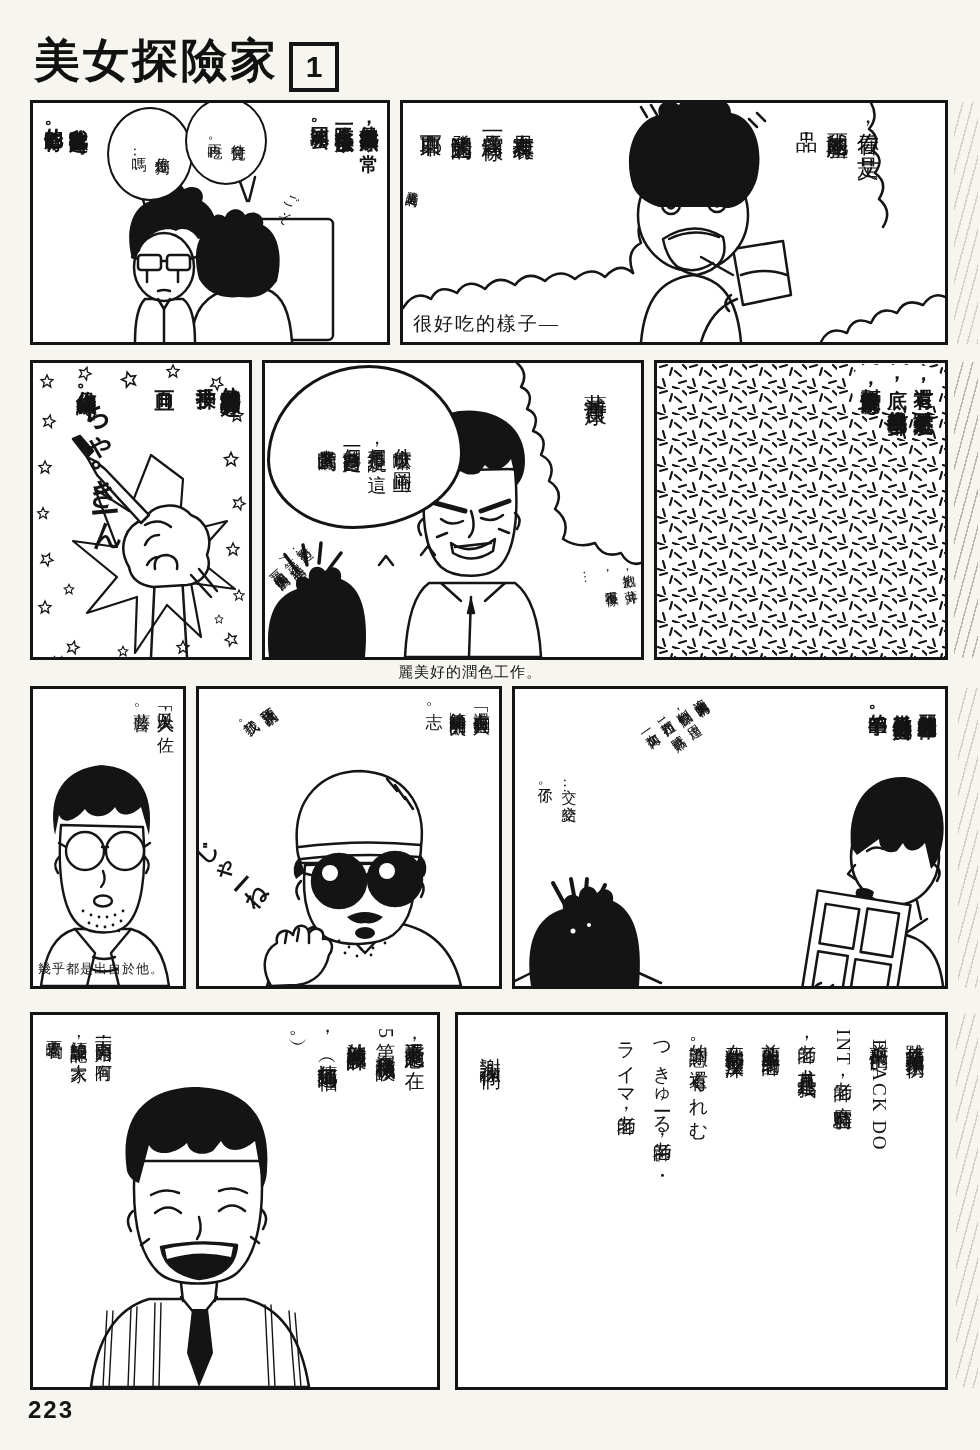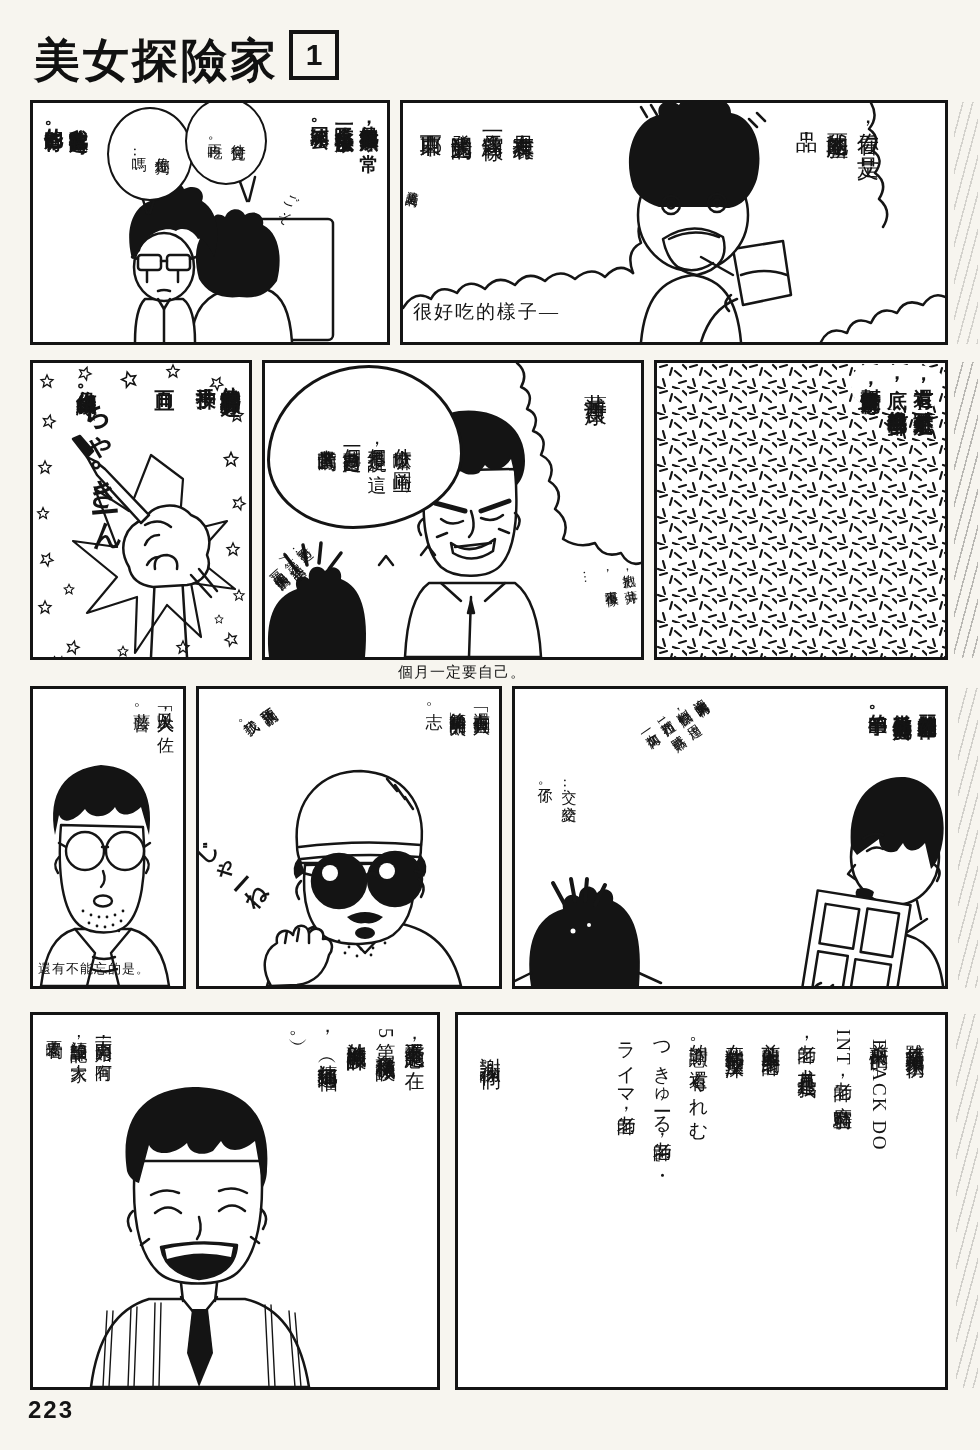--- a/index.html
+++ b/index.html
@@ -9,21 +9,21 @@
     font-family:"Liberation Serif", serif;
   }
   .goth{font-family:"Liberation Sans", sans-serif;font-weight:700}
   .panel{position:absolute;background:#fff;border:3px solid #141414;box-sizing:border-box;overflow:hidden}
   .art{position:absolute;left:0;top:0;width:100%;height:100%;z-index:1}
   .v{writing-mode:vertical-rl;white-space:pre-line;position:absolute;z-index:3;line-height:1.35;letter-spacing:1px}
   .h{position:absolute;z-index:3;white-space:nowrap}
   .bubble{position:absolute;background:#fff;border:2.5px solid #141414;z-index:2;
           display:flex;align-items:center;justify-content:center}
   .bubble .v{position:static}
-  .title-wrap{position:absolute;left:34px;top:30px;display:flex;align-items:flex-start;gap:10px;z-index:5}
+  .title-wrap{position:absolute;left:34px;top:30px;display:flex;align-items:flex-end;gap:10px;z-index:5}
   .title{font-size:46px;font-weight:900;letter-spacing:3px;color:#111}
   .vol{width:42px;height:42px;border:4px solid #141414;display:flex;align-items:center;justify-content:center;
        font-size:30px;font-weight:900;font-family:"Liberation Sans",sans-serif}
   .pageno{position:absolute;left:28px;top:1396px;font-size:24px;font-weight:800;
           font-family:"Liberation Sans",sans-serif;letter-spacing:2px;z-index:5}
   .caption-outside{position:absolute;z-index:5;font-size:15px;letter-spacing:1px}
   .bleed{position:absolute;z-index:0;
          background:repeating-linear-gradient(105deg,transparent 0 8px,rgba(20,20,20,.55) 8px 9.5px)}
   .textbox-white{position:absolute;z-index:2;background:#fff;
                  border-radius:26px 60px 34px 70px / 40px 30px 62px 36px;padding:8px 6px}
@@ -106,21 +106,21 @@
     </g>
   </svg>
   <div class="v" style="right:62px;top:12px;font-size:22px;line-height:1.4">你看，是艾
 爾地的新產
 品！</div>
   <div class="v" style="left:12px;top:14px;font-size:22px;line-height:1.4">在果凍裏有
 像雪莉一樣
 發光透明的
 東西耶！</div>
   <div class="v" style="left:2px;top:78px;font-size:13px;transform:rotate(12deg)">這是真的！</div>
-  <div class="h" style="left:10px;top:196px;font-size:19px;letter-spacing:2px">很好吃的樣子—</div>
+  <div class="h" style="left:10px;top:208px;font-size:19px;letter-spacing:2px">很好吃的樣子—</div>
 </div>
 
 <div class="panel" style="left:30px;top:360px;width:222px;height:300px">
   <svg class="art" viewBox="0 0 216 294">
     <defs>
       <g id="st">
           <path d="M0,-6 L1.8,-1.8 L6,-1.2 L2.8,1.6 L3.8,6 L0,3.4 L-3.8,6 L-2.8,1.6 L-6,-1.2 L-1.8,-1.8 Z" fill="#fff" stroke="#141414" stroke-width="1.3"></path>
         </g>
     </defs>
     <g>
@@ -197,21 +197,21 @@
   </div>
   <div class="v" style="right:30px;top:12px;font-size:23px;letter-spacing:3px">薄井哲康！</div>
   <div class="v" style="left:-4px;top:188px;font-size:13px;line-height:1.35;transform:rotate(-42deg)">對不起…
 第7話幾乎全
 是由他一個人畫的。</div>
   <div class="v" style="right:4px;top:204px;font-size:13px;line-height:1.5;transform:rotate(-8deg)">抱歉，薄井
 ，畫得不像
 …</div>
 </div>
 
-<div class="caption-outside" style="left:398px;top:663px">個月一定要自己。</div>
+<div class="caption-outside" style="left:398px;top:663px">麗美好的潤色工作。</div>
 
 <div class="panel" style="left:654px;top:360px;width:294px;height:300px">
   <svg class="art" viewBox="0 0 288 294">
     <defs>
       <pattern id="spk" width="30" height="26" patternUnits="userSpaceOnUse">
         <g stroke="#141414" stroke-width="2.2" stroke-linecap="round">
           <line x1="3" y1="4" x2="10" y2="2"></line>
             <line x1="18" y1="8" x2="24" y2="13"></line>
           <line x1="6" y1="16" x2="8" y2="23"></line>
             <line x1="22" y1="20" x2="29" y2="18"></line>
@@ -258,21 +258,21 @@
           <circle cx="64" cy="237" r="1.4"></circle>
           <circle cx="72" cy="238" r="1.4"></circle>
         <circle cx="80" cy="236" r="1.4"></circle>
           <circle cx="88" cy="232" r="1.4"></circle>
       </g>
       <path d="M26,168 q-7,7 -1,16 M112,168 q7,7 1,16"></path>
     </g>
   </svg>
   <div class="v" style="right:6px;top:10px;font-size:17px;line-height:1.4">以及「大人」，佐
 藤普。</div>
-  <div class="h" style="left:5px;bottom:8px;font-size:13px;letter-spacing:1px">還有不能忘的是。</div>
+  <div class="h" style="left:5px;bottom:8px;font-size:13px;letter-spacing:1px">幾乎都是出自於他。</div>
 </div>
 
 <div class="panel" style="left:196px;top:686px;width:306px;height:303px">
   <svg class="art" viewBox="0 0 300 297">
     <g stroke="#151515" stroke-width="2.5" fill="none" stroke-linecap="round" stroke-linejoin="round">
       <path d="M68,297 C78,258 102,236 138,232 L198,234 C234,240 254,262 262,297 Z" fill="#fff"></path>
       <path d="M138,234 L166,264 L194,234"></path>
       <path d="M106,176 C102,212 110,240 130,250 C148,258 180,256 194,246 C212,232 218,206 214,174 Z" fill="#fff"></path>
       <path d="M98,156 C94,108 124,82 162,82 C202,84 228,112 222,158 C222,166 220,172 218,174 L102,174 C100,170 98,164 98,156 Z" fill="#fff"></path>
       <path d="M100,158 Q162,150 222,156 M102,170 Q162,163 220,168"></path>

